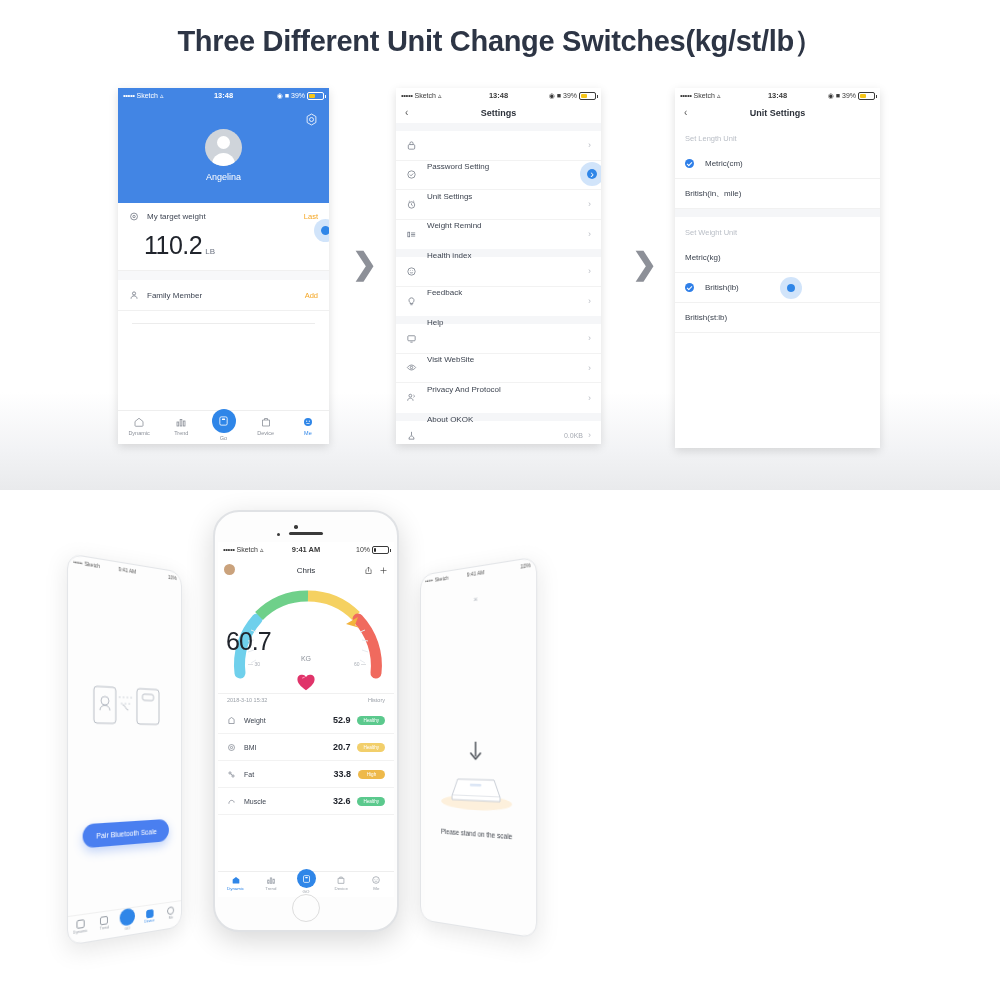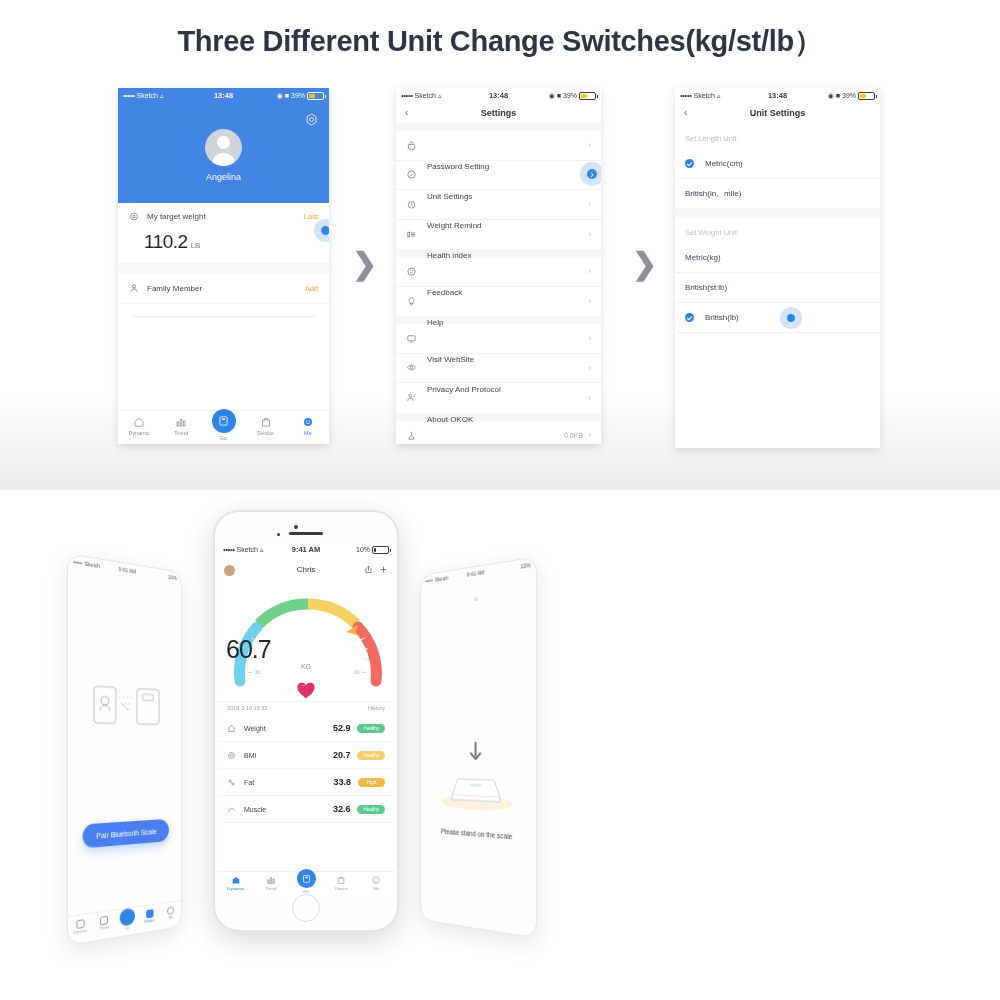--- a/index.html
+++ b/index.html
@@ -64,21 +64,21 @@
   .avatar-circ .head { width: 13px; height: 13px; border-radius: 50%; background: #fff; position: absolute; margin-bottom: 17px; }
   .avatar-circ .body { width: 23px; height: 13px; border-radius: 12px 12px 0 0; background: #fff; }
   .hero-name { color: #fff; font-size: 9px; margin-top: 6px; }
 
   .row-card { background: #fff; border-bottom: 1px solid #f0f0f0; position: relative; }
   .rowline { display: flex; align-items: center; padding: 0 11px; height: 26px; }
   .rowline .ic { width: 11px; height: 11px; margin-right: 7px; flex: 0 0 11px; }
   .rowline .lbl { font-size: 8px; color: #3e4553; }
   .rowline .act { margin-left: auto; font-size: 7.5px; color: #f5a623; }
   .big-weight { padding: 2px 11px 10px 26px; }
-  .big-weight b { font-size: 19px; font-weight: 400; color: #20242c; letter-spacing: -.5px; }
+  .big-weight b { font-size: 25px; font-weight: 400; color: #20242c; letter-spacing: -.5px; }
   .big-weight span { font-size: 8px; color: #6b7280; margin-left: 3px; }
   .sep-gap { height: 9px; background: #f7f8fa; }
   .thin-div { height: 1px; background: #ececec; margin: 0 14px; }
 
   .tapdot {
     position: absolute; border-radius: 50%;
     background: #2f86e8; border: 7px solid rgba(47,134,232,0.22);
     background-clip: padding-box;
   }
 
@@ -175,21 +175,21 @@
   .mp-cam { position: absolute; left: 62px; top: 20.5px; width: 3px; height: 3px; background: #3a3a3a; border-radius: 50%; }
   .mp-sensor { position: absolute; left: 50%; margin-left: -12px; top: 13px; width: 3.5px; height: 3.5px; background: #3a3a3a; border-radius: 50%; }
   .mp-screen {
     position: absolute; left: 3px; right: 3px; top: 30px; height: 355px;
     background: #fff; overflow: hidden;
   }
   .mp-home {
     position: absolute; left: 50%; bottom: 8px; transform: translateX(-50%);
     width: 28px; height: 28px; border-radius: 50%; border: 1.5px solid #ddd;
   }
-  .mp-navbar { height: 18px; display: flex; align-items: flex-start; position: relative; padding: 0 6px; margin-top: 8px; }
+  .mp-navbar { height: 18px; display: flex; align-items: flex-end; position: relative; padding: 0 6px; }
   .mp-navbar .nm { position: absolute; left:0; width: 100%; text-align: center; font-size: 8px; color: #2c313a; }
   .mp-avatar { width: 11px; height: 11px; border-radius: 50%; background: #caa27c; }
   .mp-acts { margin-left: auto; display: flex; gap: 6px; align-items: center; color: #444; font-size: 10px; }
 
   .gauge-wrap { position: relative; height: 118px; }
   .gauge-val { position: absolute; left: 8px; width: 100%; text-align: left; top: 52px; font-size: 25px; color: #20242c; letter-spacing: -1px; }
   .gauge-unit { position: absolute; left: 0; width: 100%; text-align: center; top: 80px; font-size: 7px; color: #8b9099; }
   .gauge-tick-l { position: absolute; left: 30px; top: 86px; font-size: 5px; color: #a9aeb6; }
   .gauge-tick-r { position: absolute; right: 28px; top: 86px; font-size: 5px; color: #a9aeb6; }
   .heart { position: absolute; left: 50%; transform: translateX(-50%); top: 98px; width: 20px; height: 18px; }
@@ -486,26 +486,26 @@
     <div class="urow">
       <span class="lbl">British(in、mile)</span>
     </div>
 
     <div class="list-gap"></div>
     <div class="grp-title">Set Weight Unit</div>
     <div class="urow">
       <span class="lbl">Metric(kg)</span>
     </div>
     <div class="urow">
-      <span class="lbl">British(st:lb)</span>
-    </div>
-    <div class="urow">
       <span class="chk on"></span>
       <span class="lbl">British(lb)</span>
       <div class="tapdot" style="left:105px; top:4px; width:22px; height:22px;"></div>
+    </div>
+    <div class="urow">
+      <span class="lbl">British(st:lb)</span>
     </div>
   </div>
 </div>
 
 <div class="bottom-section">
 
   <div class="tilt" id="tilt-left">
     <div class="mini-status">
       <span>•••••</span>
       <span style="margin-left:2px">Sketch</span>

